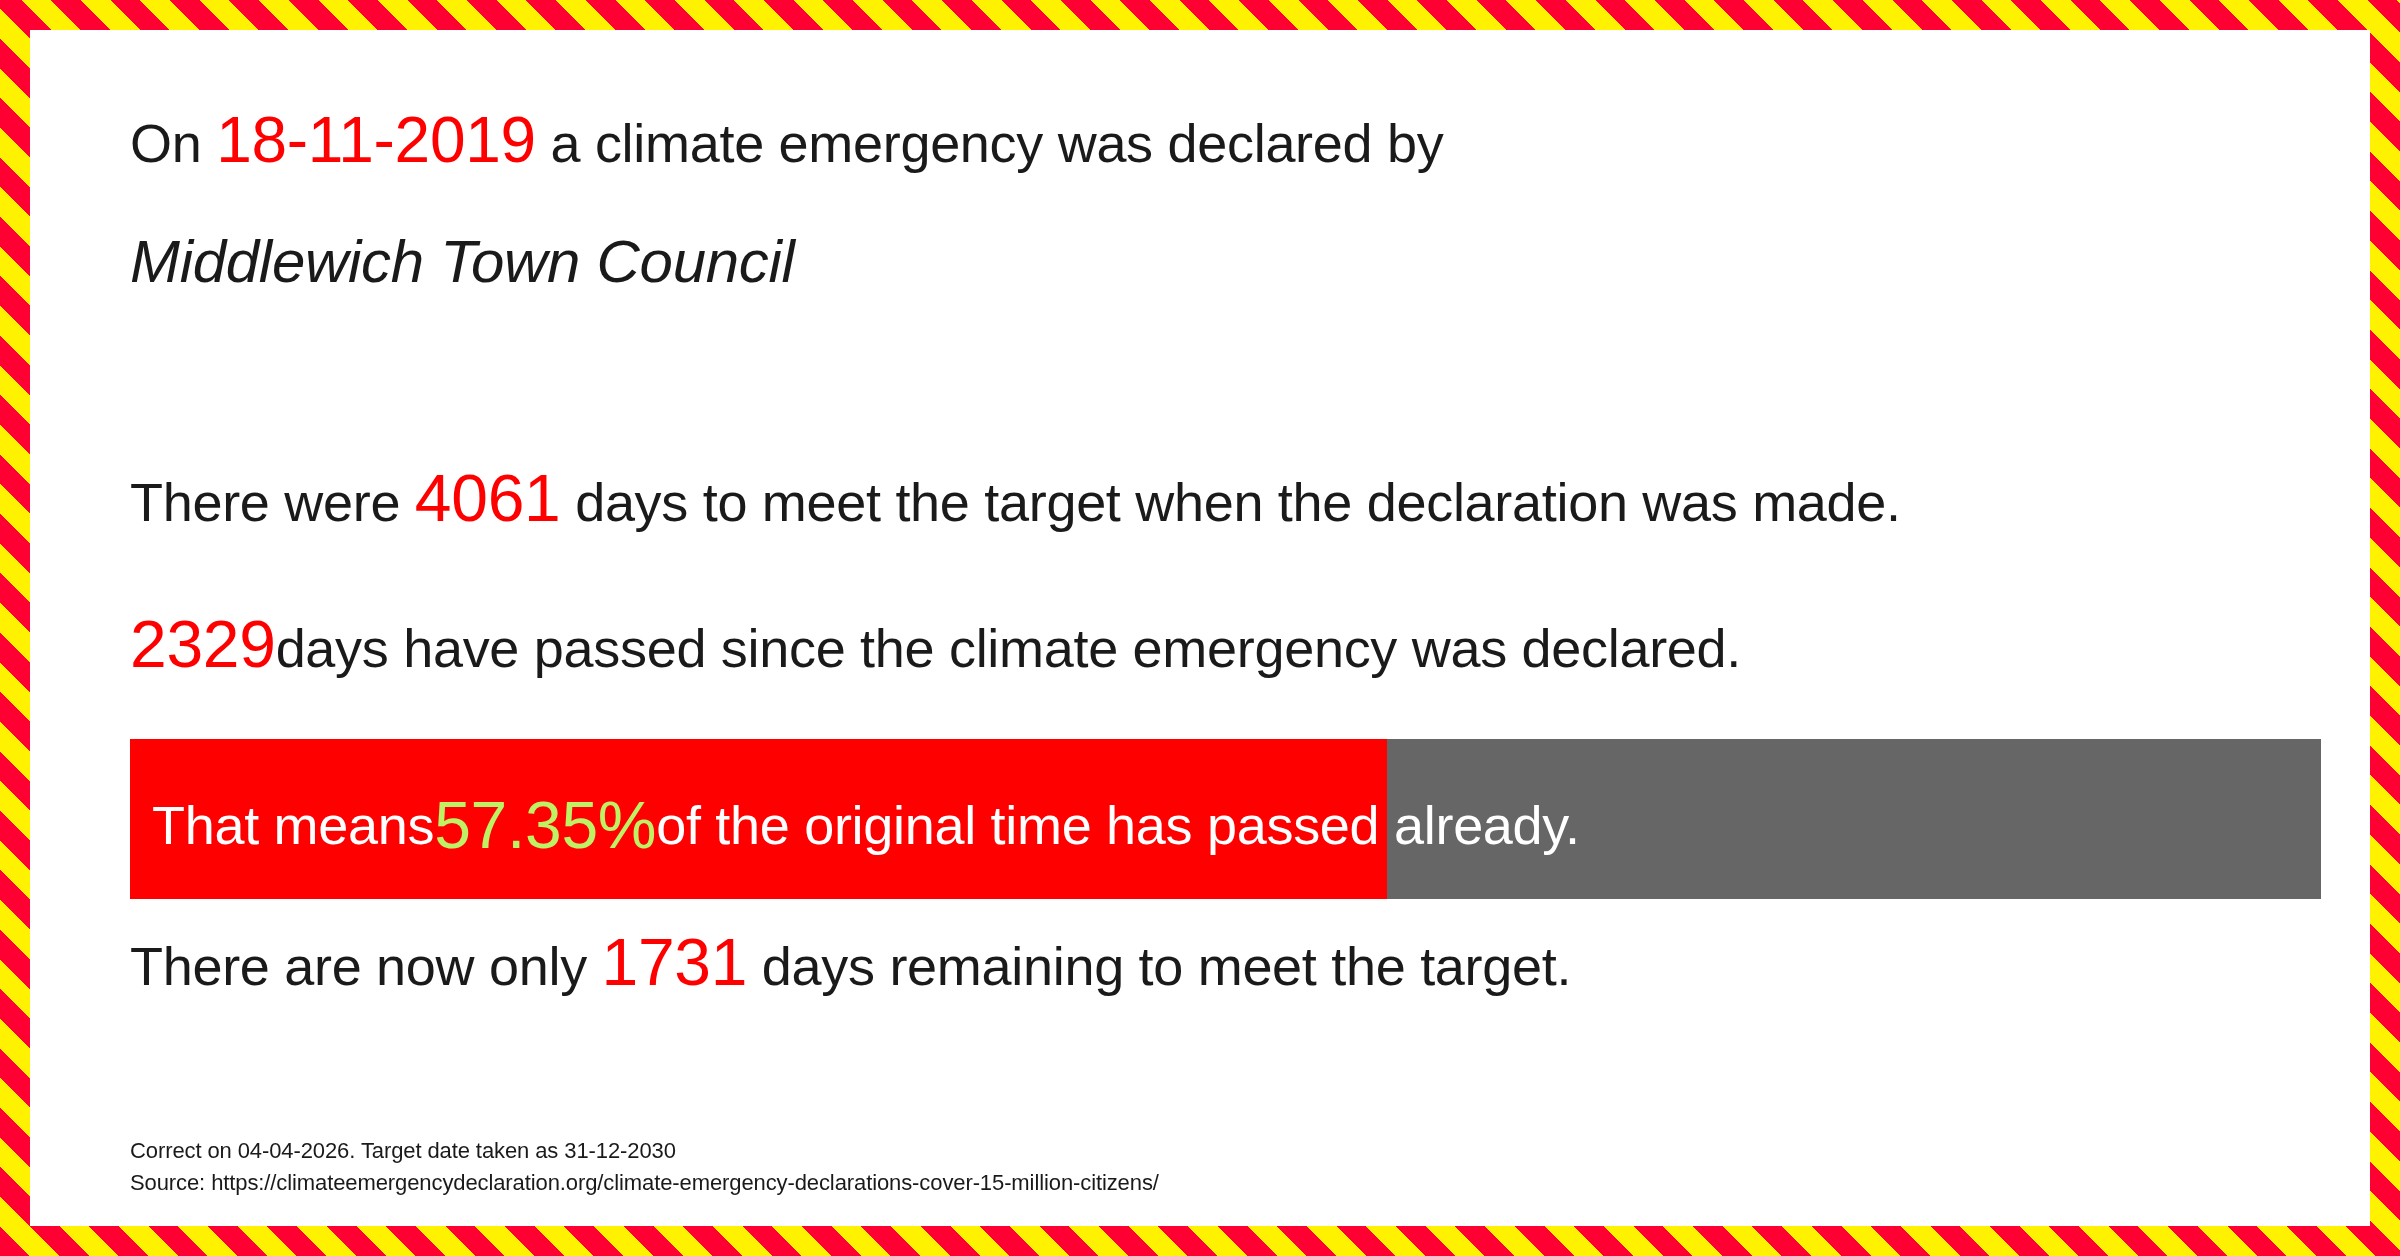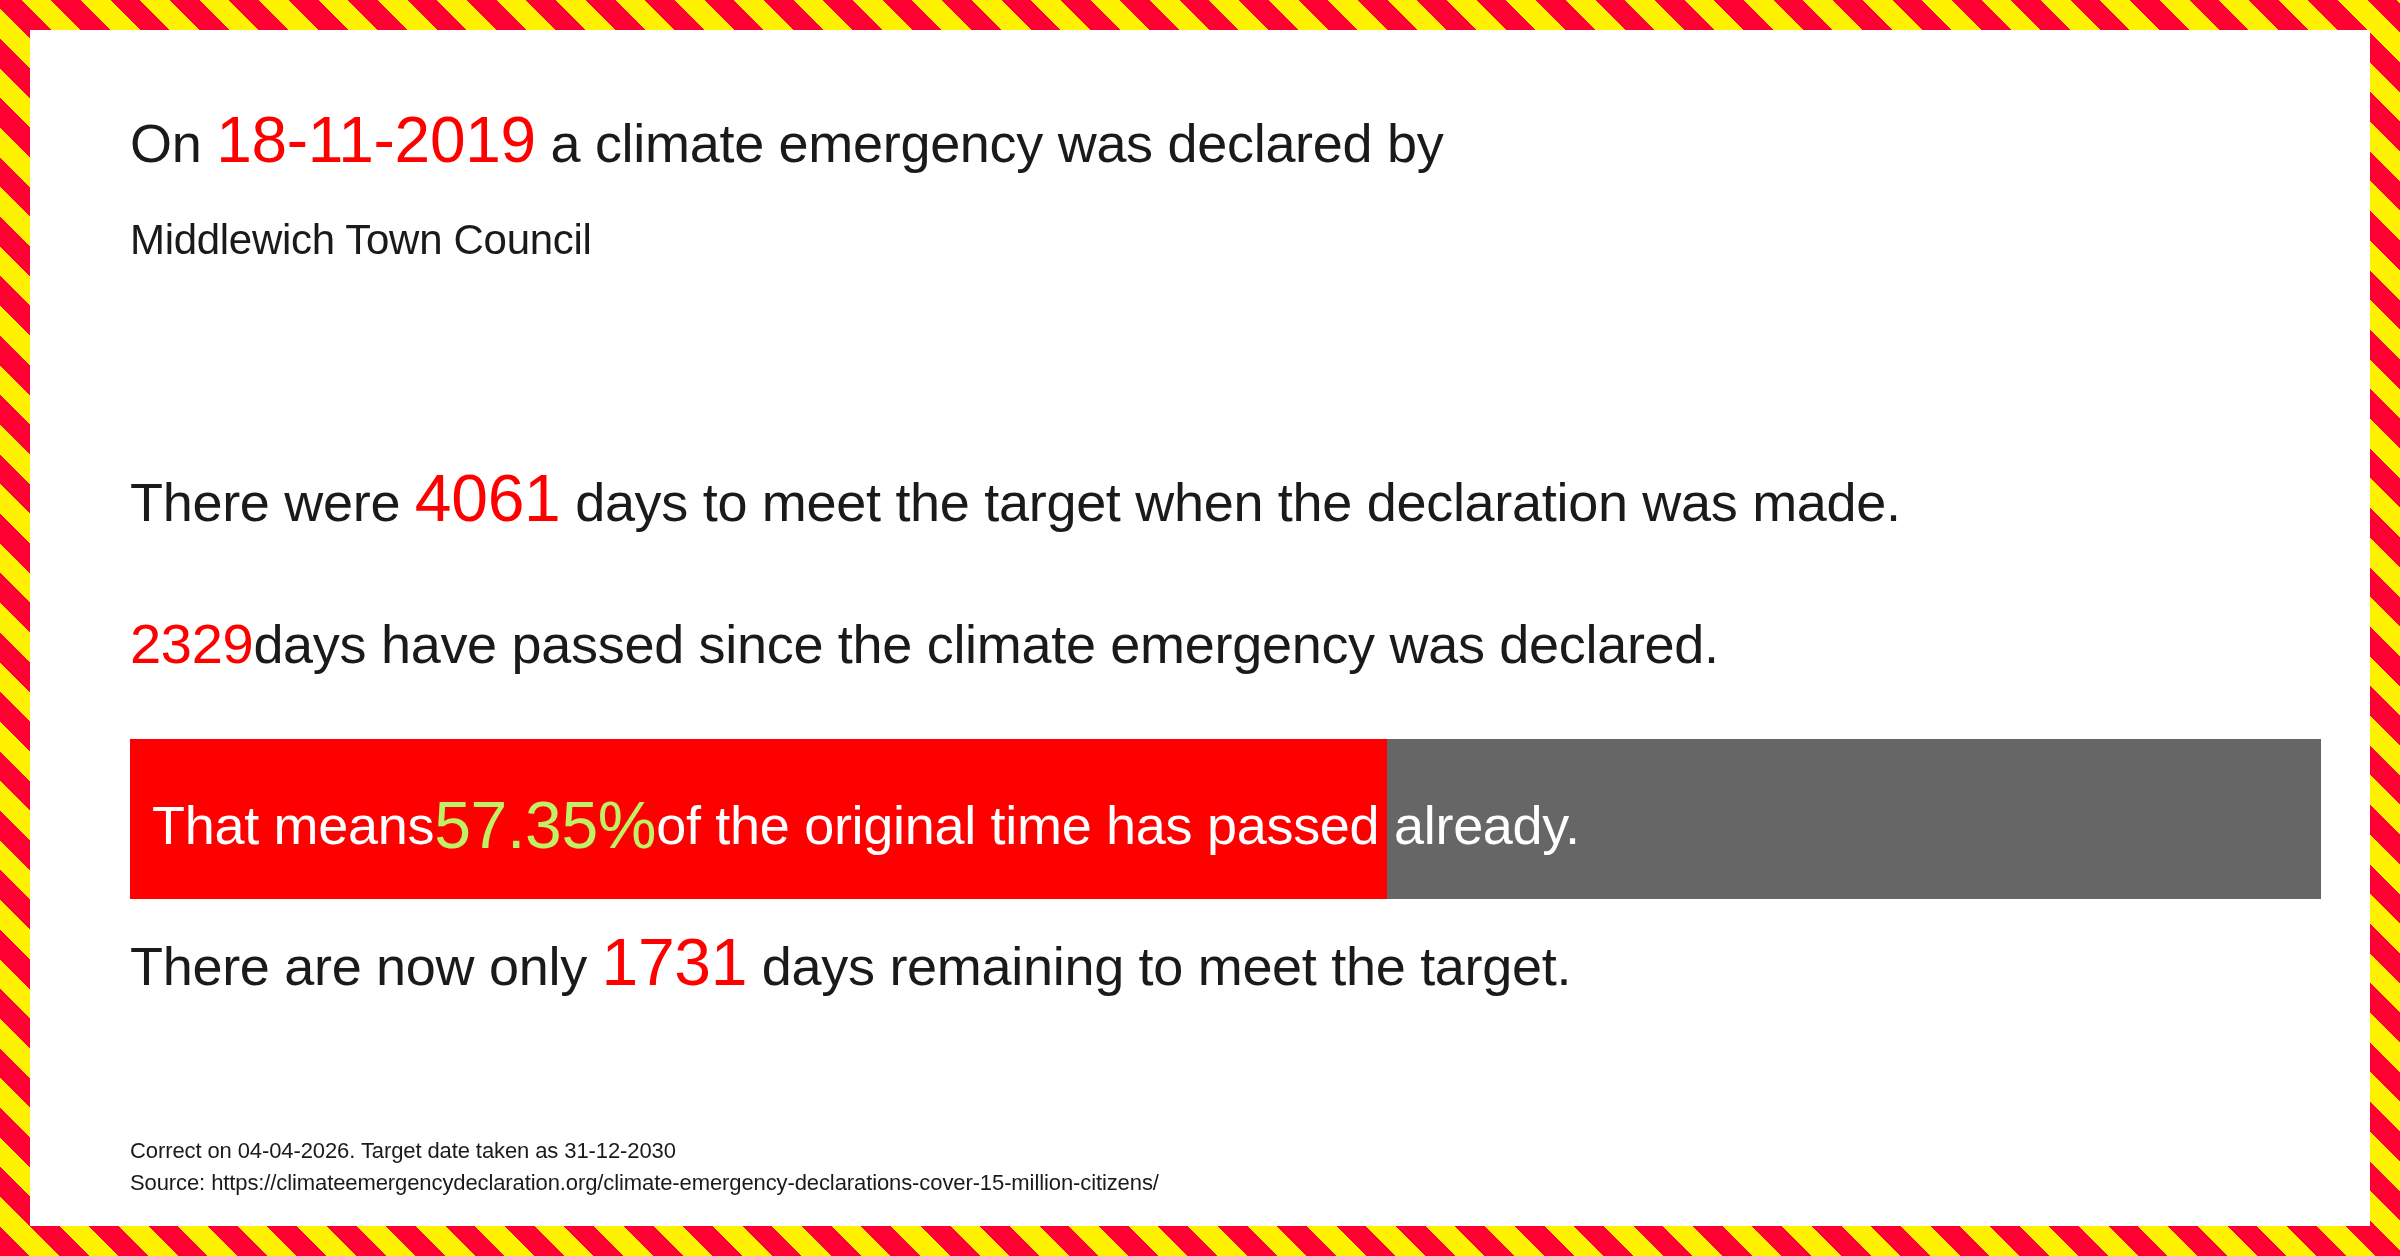--- a/index.html
+++ b/index.html
@@ -51,23 +51,24 @@
     top: 78px;
     font-size: 54px;
     line-height: 64px;
   }
   #line-declared .hl {
     font-size: 64px;
   }
 
   
   #line-council {
-    top: 172px;
-    font-size: 42px;
+    top: 194px;
+    font-size: 60px;
     line-height: 76px;
+    font-style: italic;
   }
 
   
   #line-target {
     top: 290px;
     font-size: 54px;
     line-height: 64px;
   }
   #line-target .hl {
     font-size: 66px;
@@ -83,21 +84,21 @@
     font-size: 66px;
   }
 
   
   #line-days-passed {
     top: 582px;
     font-size: 54px;
     line-height: 64px;
   }
   #line-days-passed .hl {
-    font-size: 56px;
+    font-size: 66px;
     margin-top: 47px;
   }
 
   
   #progress-bar {
     position: absolute;
     left: 100px;
     top: 709px;
     width: 2191px;
     height: 160px;

